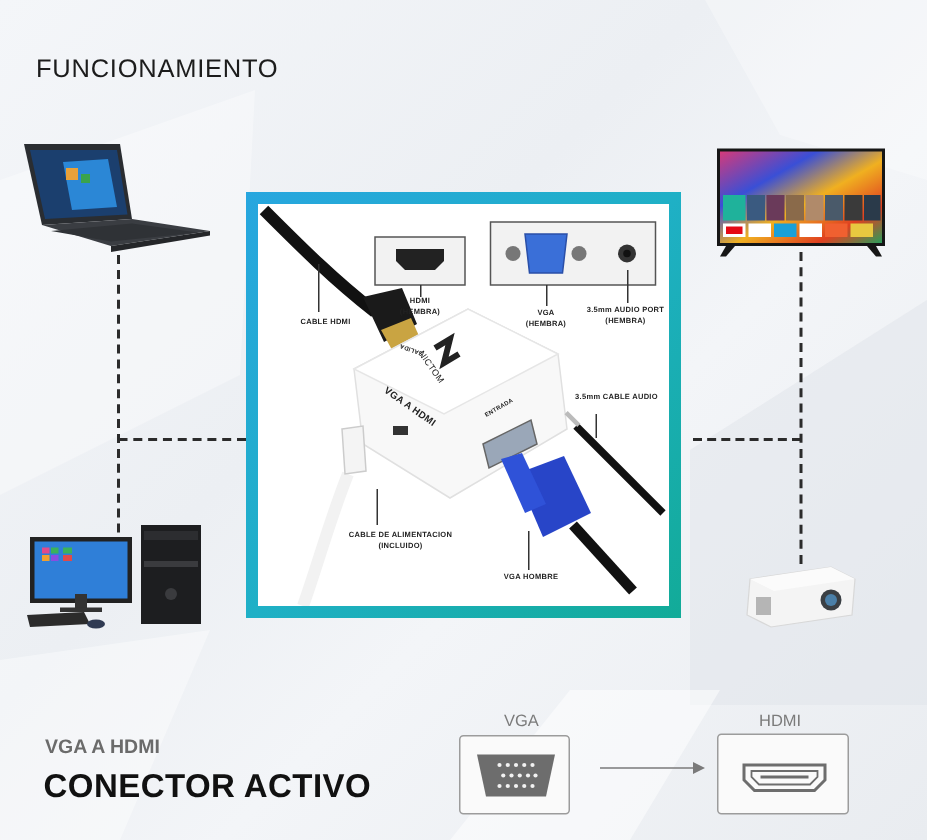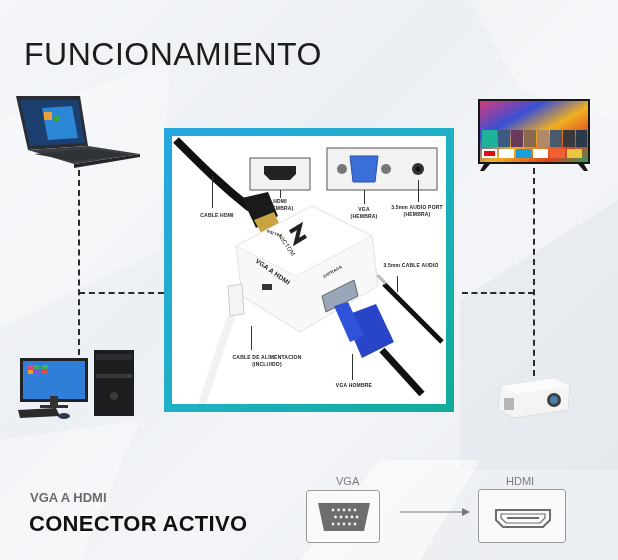--- a/index.html
+++ b/index.html
@@ -5,21 +5,21 @@
   * { box-sizing: border-box; margin: 0; padding: 0; }
   html, body { width: 618px; height: 560px; overflow: hidden; }
   body {
     position: relative;
     font-family: "Liberation Sans", sans-serif;
     background: linear-gradient(135deg, #f4f6f9 0%, #eceff3 40%, #f3f5f8 60%, #e9ecf0 100%);
   }
   .bg-facet { position: absolute; pointer-events: none; }
   .title {
     position: absolute; left: 24px; top: 36px;
-    font-size: 32px; letter-spacing: 0.5px; color: #1c1c1c; font-weight: normal;
+    font-size: 17px; letter-spacing: 0.5px; color: #1c1c1c; font-weight: normal;
   }
   .dash-v { position: absolute; width: 0; border-left: 2px dashed #2b2b2b; }
   .dash-h { position: absolute; height: 0; border-top: 2px dashed #2b2b2b; }
 
   .frame {
     position: absolute; left: 164px; top: 128px; width: 290px; height: 284px;
     background: linear-gradient(135deg, #27a6df 0%, #1fb0c6 50%, #12ab98 100%);
     padding: 8px;
   }
   .frame-inner { position: relative; width: 100%; height: 100%; background: #fff; overflow: hidden; }

